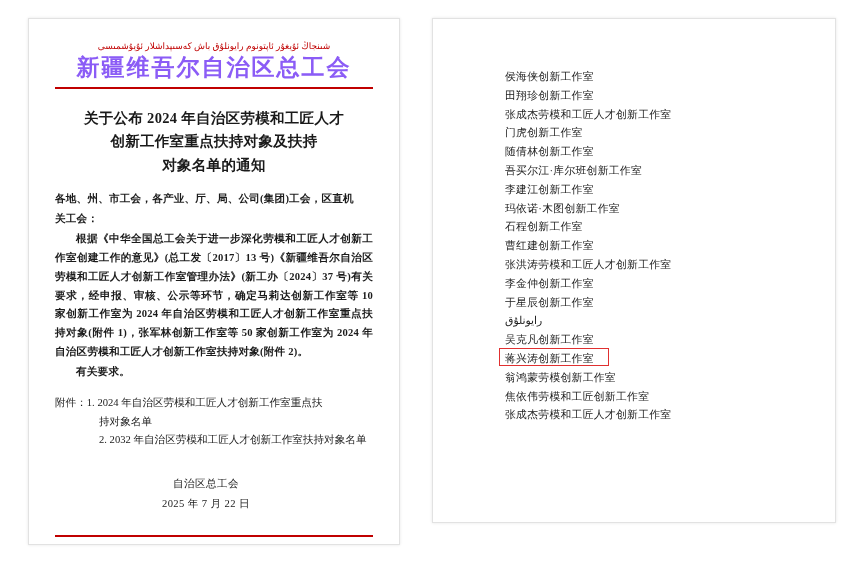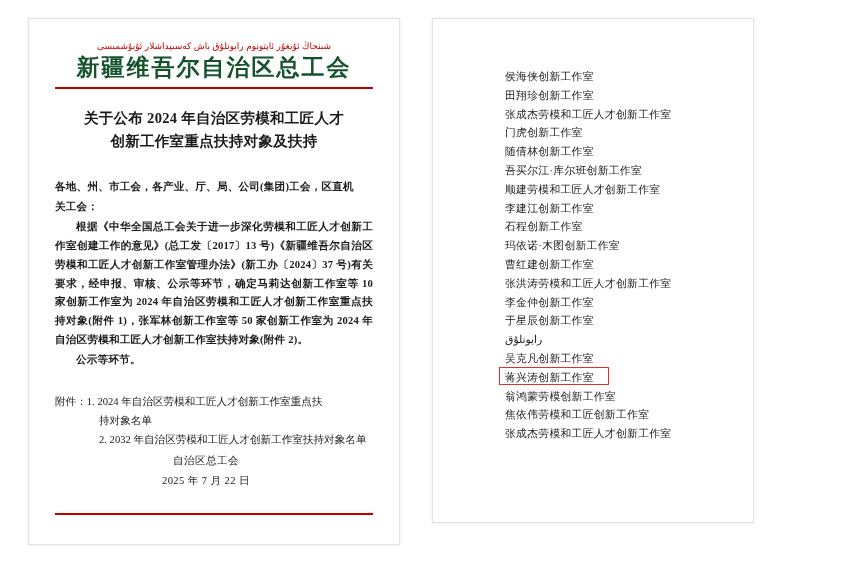--- a/index.html
+++ b/index.html
@@ -30,93 +30,93 @@
     box-sizing: border-box;
   }
   .doc-inner {
     padding: 22px 26px 0 26px;
   }
   .uyghur-line {
     text-align: center;
     color: #c00000;
     font-size: 9px;
     letter-spacing: 0.5px;
-    font-family: Liberation Sans, sans-serif;
+    font-family: Liberation Serif, serif;
     direction: rtl;
     line-height: 1.2;
     margin-bottom: 2px;
   }
   .org-title {
     text-align: center;
-    color: #14532d;
+    color: #8b5cf6;
     font-size: 23px;
     font-weight: bold;
     letter-spacing: 2px;
     font-family: "Liberation Serif", serif;
     line-height: 1.25;
     margin: 1px 0 4px 0;
   }
   .red-rule {
     height: 2px;
     background: #c00000;
     margin: 2px 0 18px 0;
   }
   .doc-title {
     text-align: center;
     font-size: 14.5px;
     font-weight: bold;
     line-height: 1.65;
     color: #1a1a1a;
-    margin: 0 8px 24px 8px;
+    margin: 0 8px 12px 8px;
     letter-spacing: 0.3px;
   }
   .doc-body {
     font-size: 10.6px;
     line-height: 1.78;
     color: #1b1b1b;
     text-align: justify;
     letter-spacing: 0.2px;
   }
   .doc-body p {
     margin: 0 0 1px 0;
     font-weight: bold;
   }
   .indent1 { text-indent: 21px; }
   .attach-block {
-    margin-top: 23px;
+    margin-top: 12px;
     font-size: 10.6px;
     line-height: 1.78;
     color: #1b1b1b;
   }
   .attach-line-2 {
     padding-left: 44px;
   }
   .attach-line-3 {
     padding-left: 44px;
   }
   .sign {
-    margin-top: 2px;
+    margin-top: 24px;
     text-align: center;
     font-size: 10.6px;
     line-height: 1.85;
     color: #1b1b1b;
     letter-spacing: 0.4px;
     padding-right: 16px;
   }
   .bottom-rule {
     margin: 22px 26px 0 26px;
     height: 2px;
     background: #c00000;
   }
 
   
   #doc-right {
     left: 432px;
     top: 18px;
-    width: 322px;
+    width: 404px;
     height: 505px;
     border: 1px solid #e2e2e2;
     box-shadow: 0 0 3px rgba(0,0,0,0.10);
     box-sizing: border-box;
   }
   .list-inner {
     padding: 48px 0 0 0;
   }
   .list-item {
     font-size: 10.8px;
@@ -146,27 +146,28 @@
 
 <div class="page" id="doc-left">
   <div class="doc-inner">
     <div class="uyghur-line">شىنجاڭ ئۇيغۇر ئاپتونوم رايونلۇق باش كەسىپداشلار ئۇيۇشمىسى</div>
     <div class="org-title">新疆维吾尔自治区总工会</div>
     <div class="red-rule"></div>
 
     <div class="doc-title">
       <div>关于公布 2024 年自治区劳模和工匠人才</div>
       <div>创新工作室重点扶持对象及扶持</div>
+      <div>对象名单的通知</div>
     </div>
 
     <div class="doc-body">
       <p>各地、州、市工会，各产业、厅、局、公司(集团)工会，区直机</p>
       <p>关工会：</p>
       <p class="indent1">根据《中华全国总工会关于进一步深化劳模和工匠人才创新工作室创建工作的意见》(总工发〔2017〕13 号)《新疆维吾尔自治区劳模和工匠人才创新工作室管理办法》(新工办〔2024〕37 号)有关要求，经申报、审核、公示等环节，确定马莉达创新工作室等 10 家创新工作室为 2024 年自治区劳模和工匠人才创新工作室重点扶持对象(附件 1)，张军林创新工作室等 50 家创新工作室为 2024 年自治区劳模和工匠人才创新工作室扶持对象(附件 2)。</p>
-      <p class="indent1">公示等环节。</p>
+      <p class="indent1">有关要求。</p>
     </div>
 
     <div class="attach-block">
       <div>
         <span>附件：</span><span>1. 2024 年自治区劳模和工匠人才创新工作室重点扶</span>
       </div>
       <div class="attach-line-2">持对象名单</div>
       <div class="attach-line-3">2. 2032 年自治区劳模和工匠人才创新工作室扶持对象名单</div>
     </div>
 
@@ -179,24 +180,23 @@
 </div>
 
 <div class="page" id="doc-right">
   <div class="list-inner">
     <div class="list-item">侯海侠创新工作室</div>
     <div class="list-item">田翔珍创新工作室</div>
     <div class="list-item">张成杰劳模和工匠人才创新工作室</div>
     <div class="list-item">门虎创新工作室</div>
     <div class="list-item">随倩林创新工作室</div>
     <div class="list-item">吾买尔江·库尔班创新工作室</div>
-    <div class="list-item">顺建劳模和工匠人才创新工作室</div>
     <div class="list-item">李建江创新工作室</div>
+    <div class="list-item">玛依诺·木图创新工作室</div>
     <div class="list-item">石程创新工作室</div>
-    <div class="list-item">玛依诺·木图创新工作室</div>
     <div class="list-item">曹红建创新工作室</div>
     <div class="list-item">张洪涛劳模和工匠人才创新工作室</div>
     <div class="list-item">李金仲创新工作室</div>
     <div class="list-item">于星辰创新工作室</div>
     <div class="list-item">رايونلۇق</div>
     <div class="list-item">吴克凡创新工作室</div>
     <div class="list-item highlight">
       <span class="hl-box" style="border-color: rgb(224, 48, 48);"></span>
       <span>蒋兴涛创新工作室</span>
     </div>

